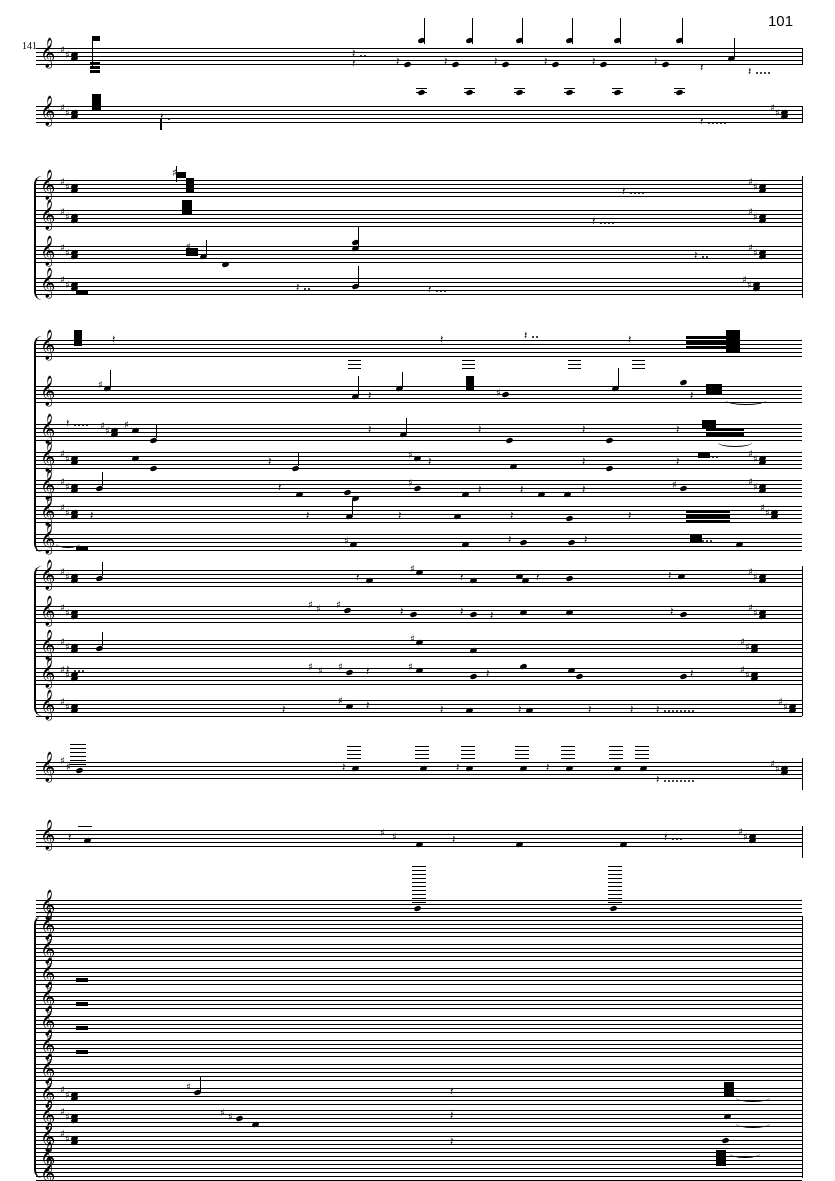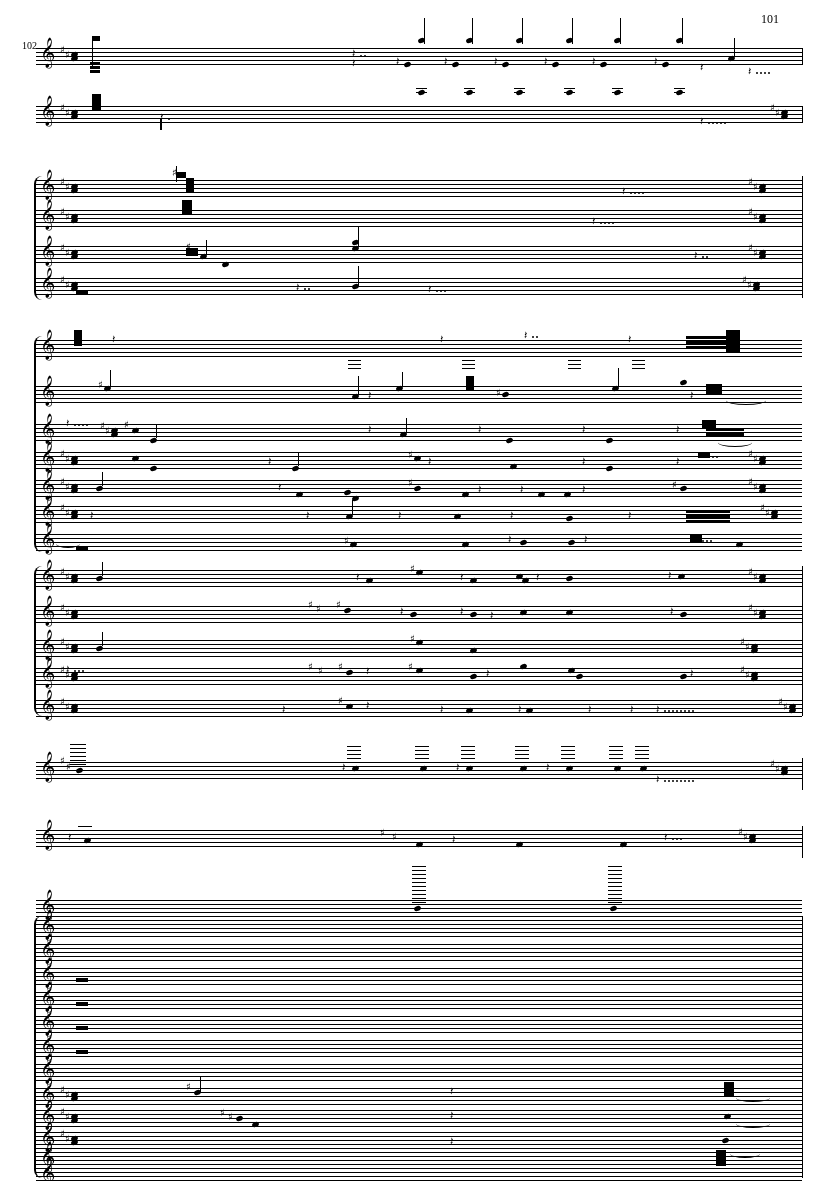--- a/index.html
+++ b/index.html
@@ -7,23 +7,23 @@
     width:835px;height:1181px;
     font-family:"Liberation Serif", serif;
     color:#000;
     position:relative;
     overflow:hidden;
   }
   .page{position:relative;width:835px;height:1181px;background:#fff;}
 
   .page-number{
     position:absolute;
-    right:56px;top:12px;
-    font-size:12px;
-    font-family:Liberation Serif, serif;
+    right:42px;top:12px;
+    font-size:15px;
+    font-family:Liberation Sans, sans-serif;
   }
   .measure-number{
     position:absolute;
     font-size:10px;
     font-family:"Liberation Serif", serif;
   }
   .staff{position:absolute;}
   .staff .line{
     position:absolute;left:0;right:0;height:1px;
     background:#000;
@@ -76,21 +76,21 @@
     height:7px;
   }
   .blob{position:absolute;background:#000;}
 </style>
 </head>
 <body>
 
 <div class="page">
 
   <div class="page-number">101</div>
-  <div class="measure-number" style="left:22px;top:40px;">102</div>
+  <div class="measure-number" style="left:22px;top:40px;">141</div>
 
   <div id="engraving">
       <div class="staff" style="left:36px;top:48px;width:766px;height:17px;">
         <div class="line" style="top:0px;"></div>
         <div class="line" style="top:4px;"></div>
         <div class="line" style="top:8px;"></div>
         <div class="line" style="top:12px;"></div>
         <div class="line" style="top:16px;"></div>
       </div>
       <div class="clef clef-g" style="left:40px;top:39px;font-size:26px;">𝄞</div>

